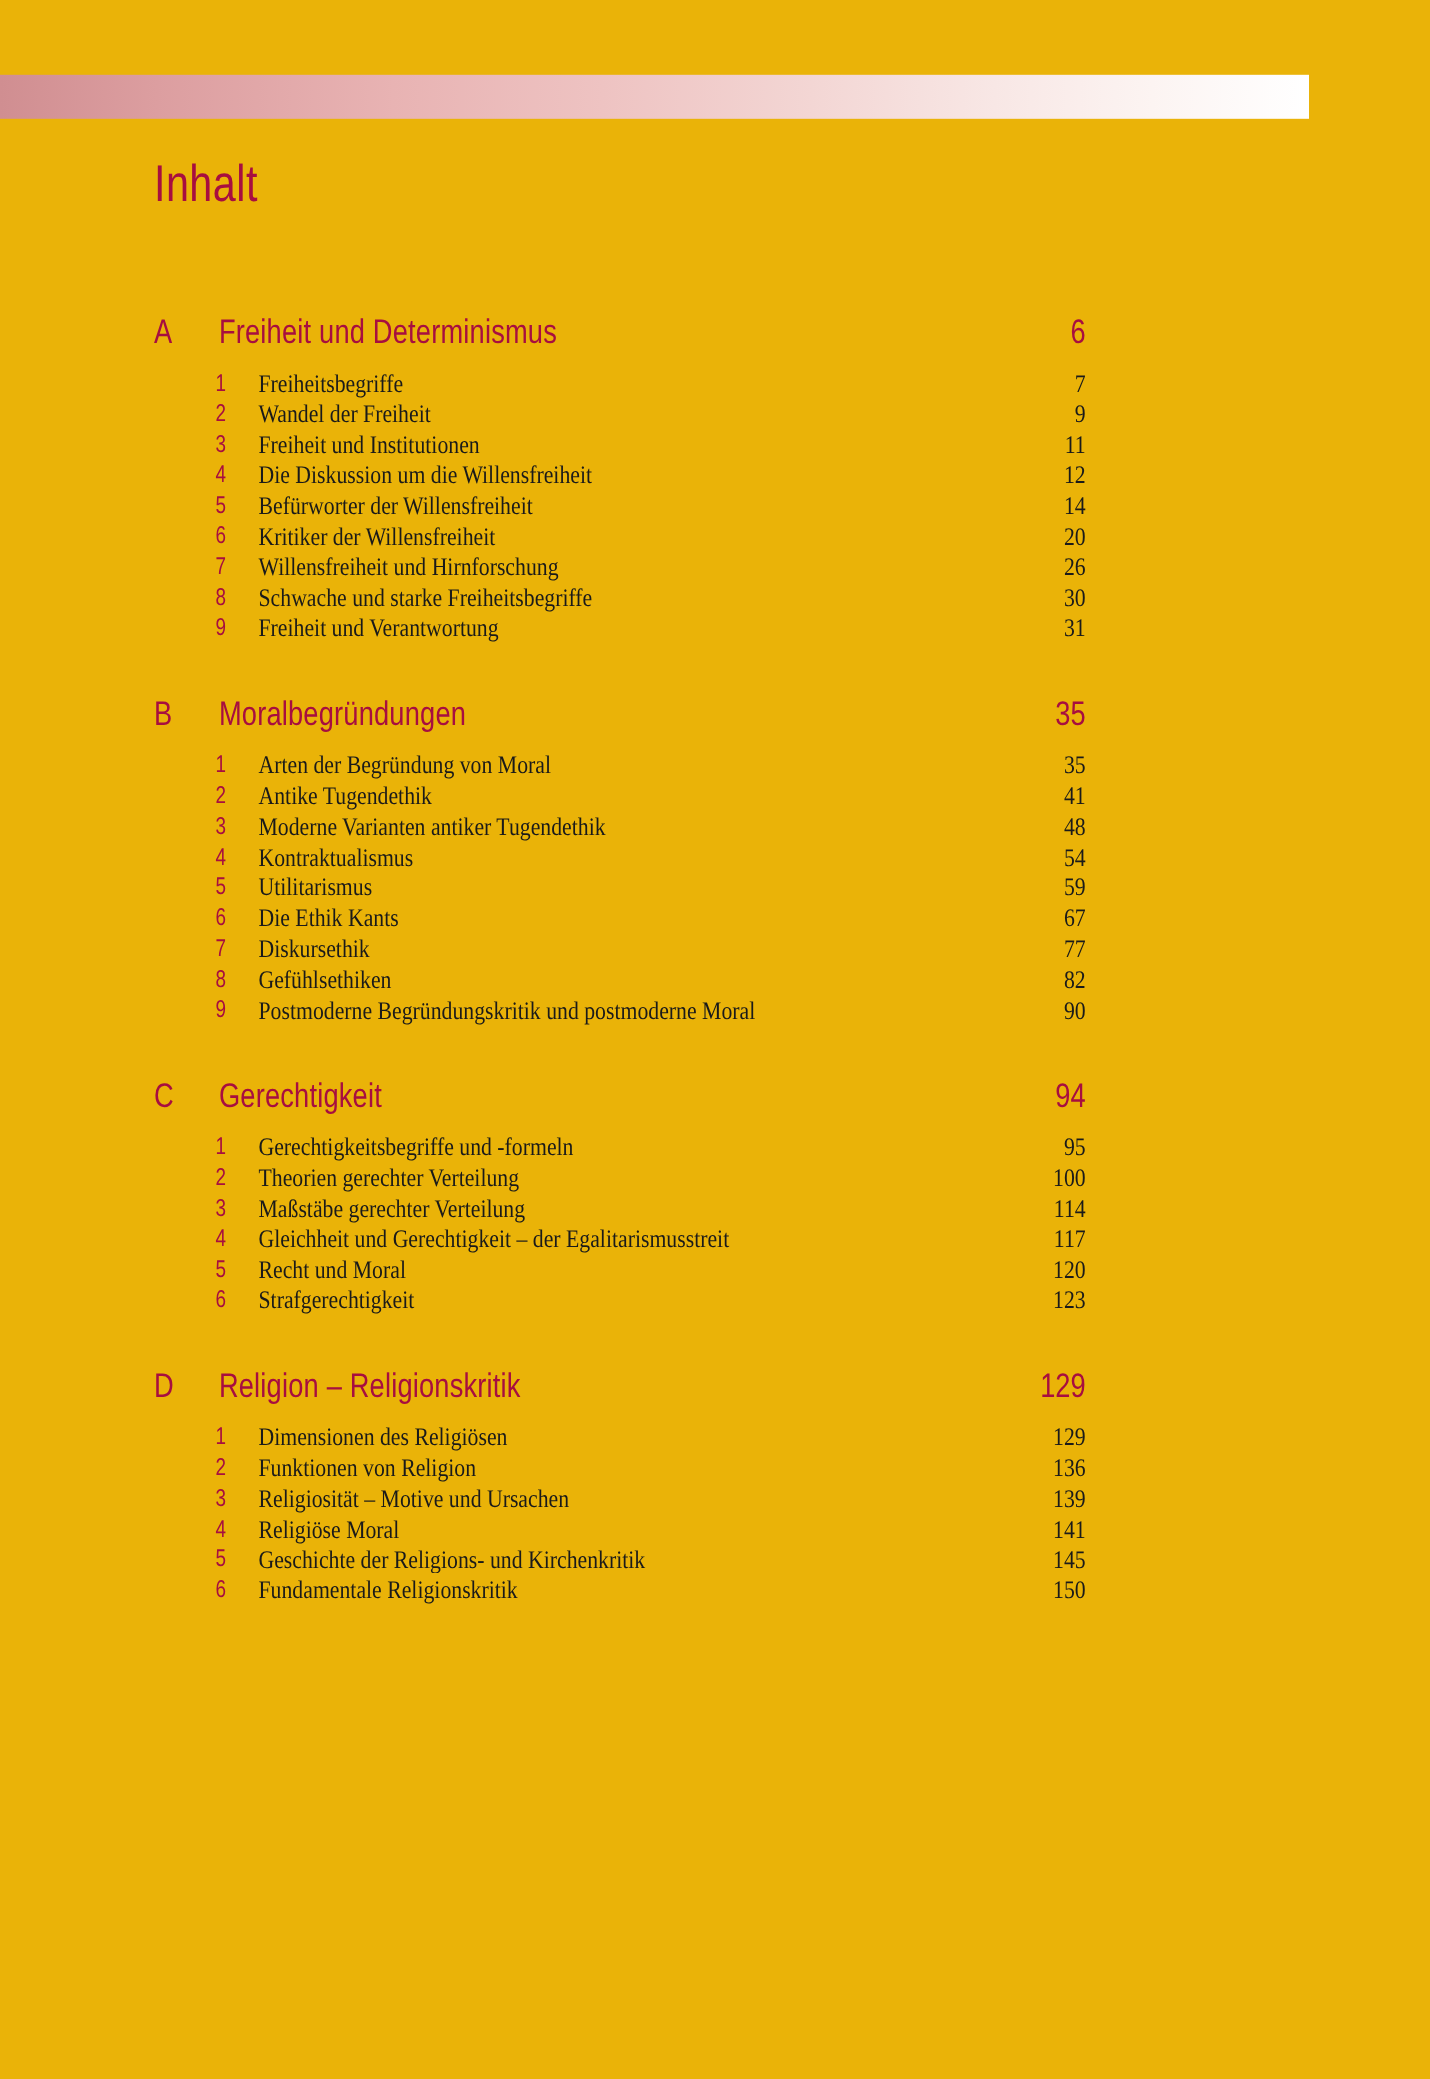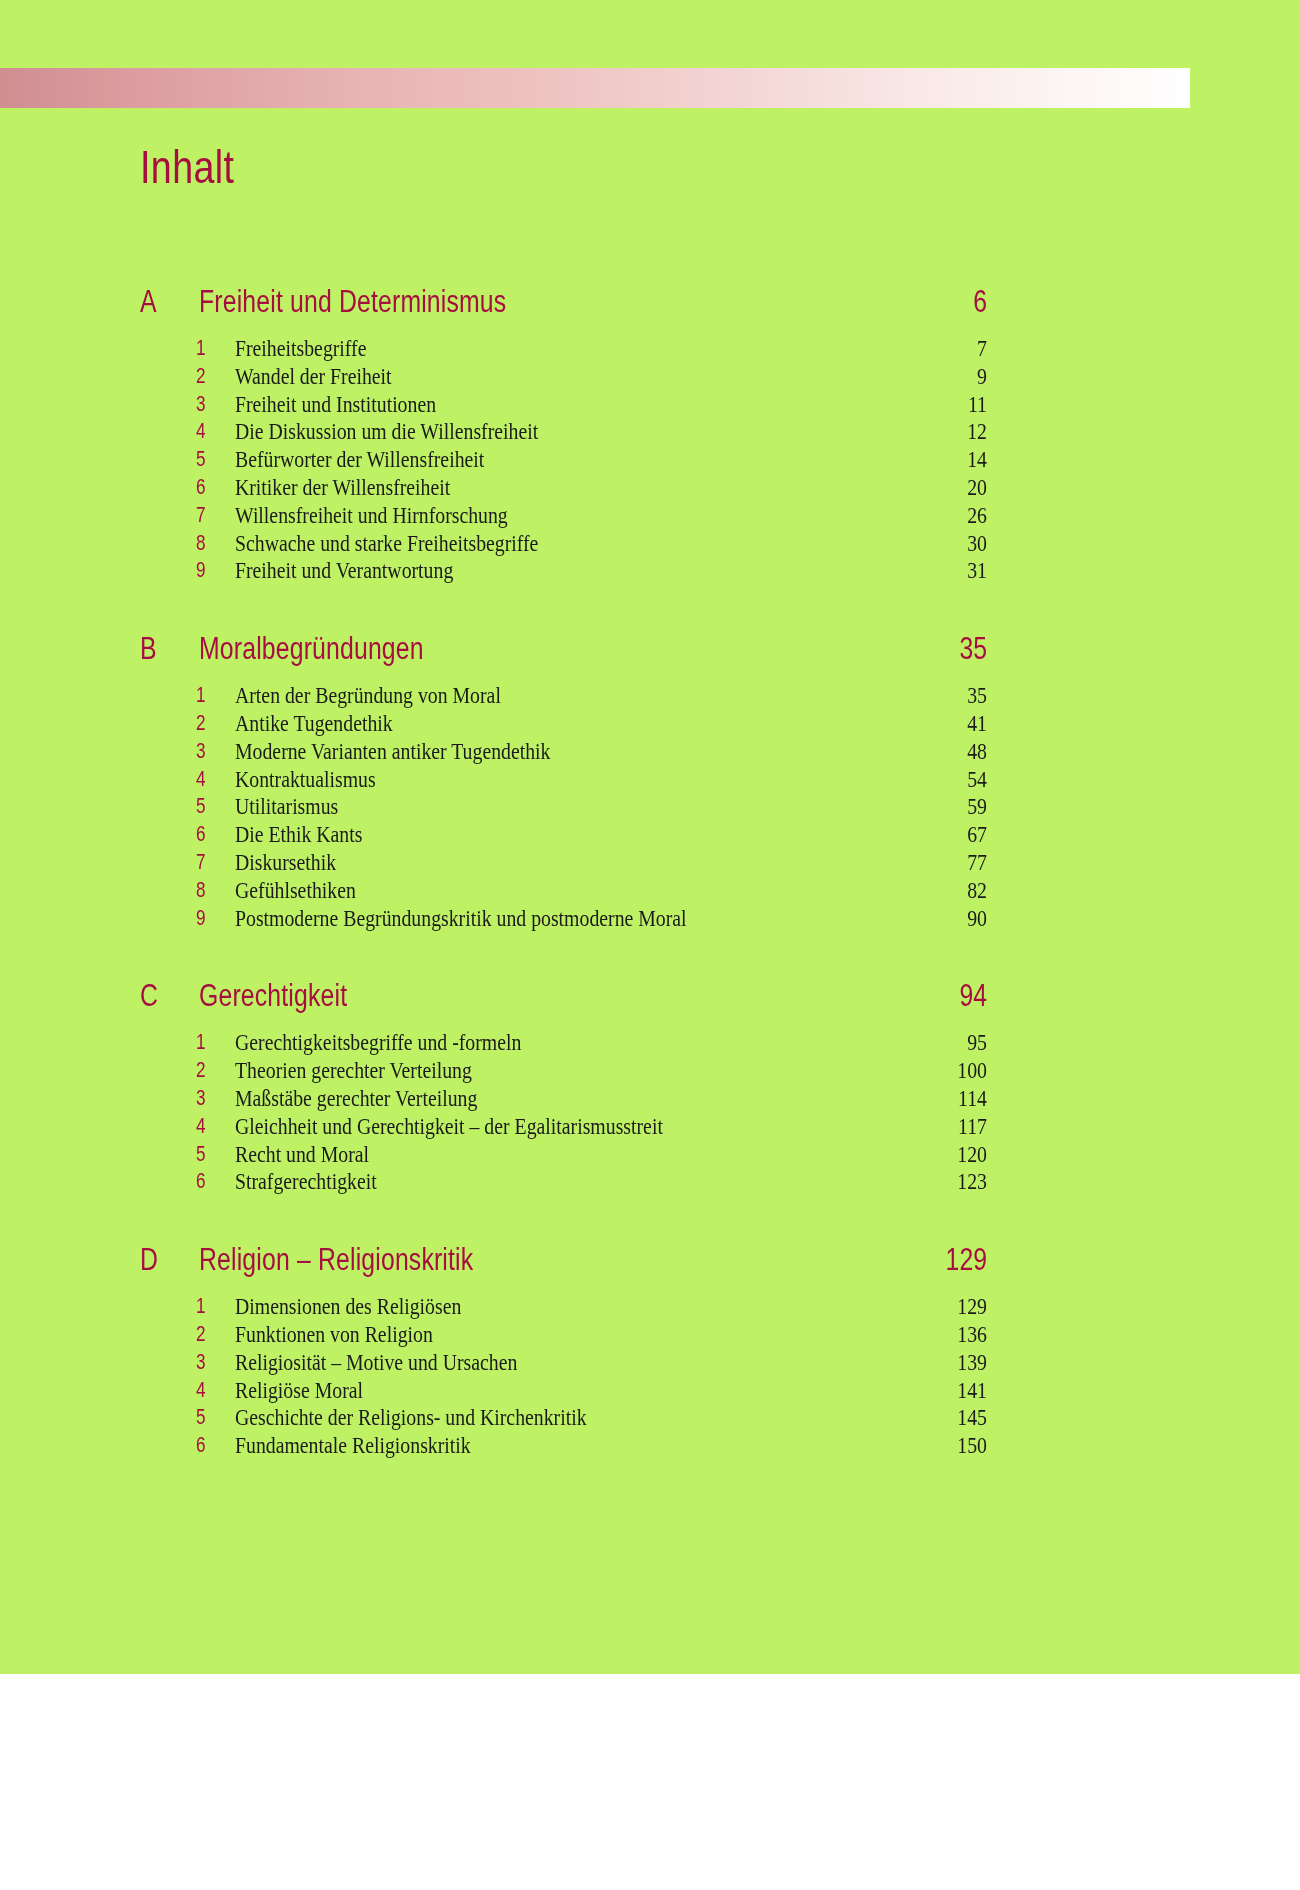--- a/index.html
+++ b/index.html
@@ -11,22 +11,22 @@
     height: 1890px;
     background: #ffffff;
     font-family: "Liberation Sans", sans-serif;
     -webkit-font-smoothing: antialiased;
     overflow: hidden;
   }
 
   .page {
     position: relative;
     width: 1300px;
-    height: 1674px;
-    background: #bef264;
+    height: 1890px;
+    background: #eab308;
   }
 
   
   .header-band {
     position: absolute;
     left: 0;
     top: 68px;
     width: 1190px;
     height: 40px;
     background: linear-gradient(to right,

